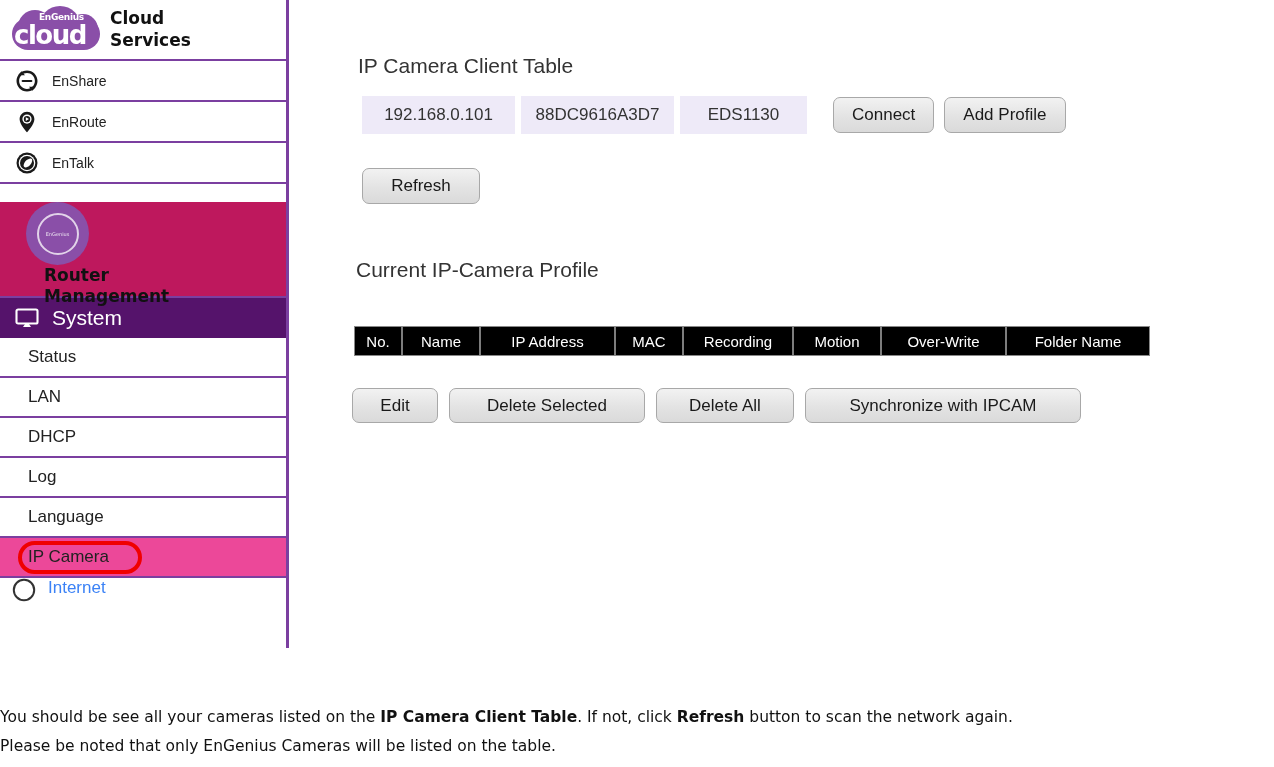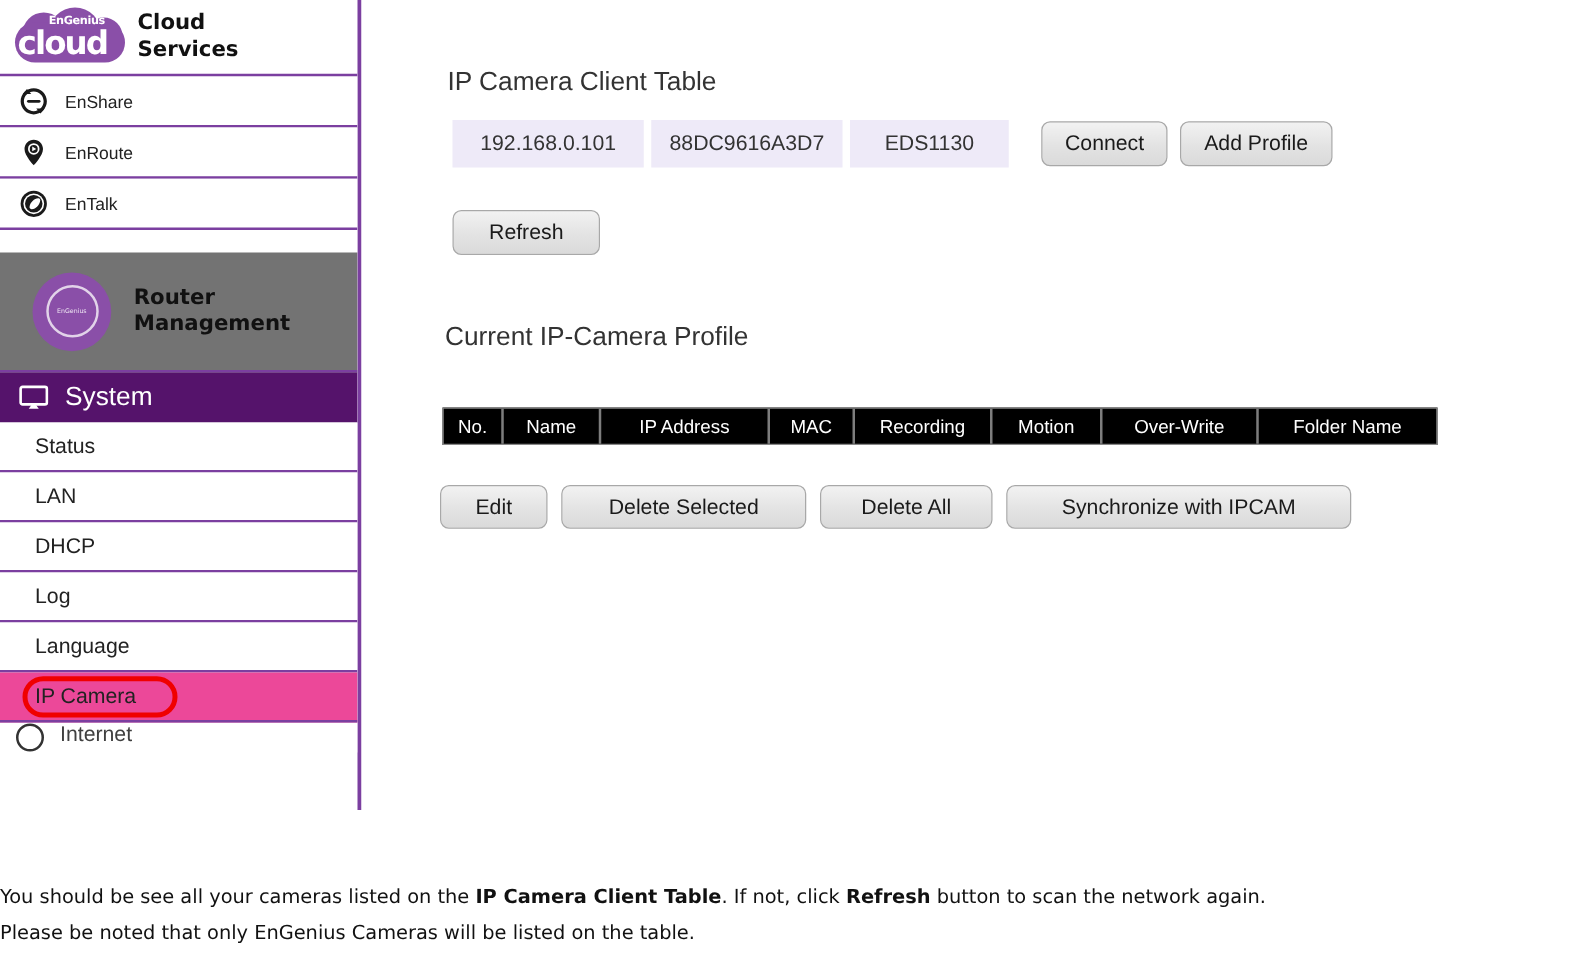--- a/index.html
+++ b/index.html
@@ -88,23 +88,24 @@
     font-family: "Liberation Sans", sans-serif;
   }
 
   .spacer-block {
     height: 18px; background: #fff;
   }
 
   .router-block {
     height: 96px;
     border-bottom: 2px solid #7b3fa0;
-    display: flex; align-items: center;
+    display: flex; align-items: flex-start;
     padding-left: 26px;
-    background: #737373;
+    background: #be185d;
+    flex-direction: column;
   }
   .router-circle {
     position: relative;
     width: 63px; height: 63px; border-radius: 50%;
     background: #8a4fa8;
     flex: 0 0 auto;
     display: flex; align-items: center; justify-content: center;
   }
   .router-circle .ring {
     width: 42px; height: 42px; border-radius: 50%;
@@ -156,21 +157,21 @@
     pointer-events: none;
   }
   .menu-item .mi-label { position: relative; z-index: 2; }
 
   .menu-item-partial {
     height: 24px;
     display: flex; align-items: flex-start;
     padding-left: 12px;
     background: #fff;
     overflow: hidden;
-    font-size: 17px; color: #404040;
+    font-size: 17px; color: #3b82f6;
   }
   .menu-item-partial .nav-ico { width: 26px; height: 26px; margin-right: 10px; }
 
   
   .main {
     position: absolute;
     left: 292px; top: 0;
     width: 982px; height: 648px;
     background: #fff;
   }

